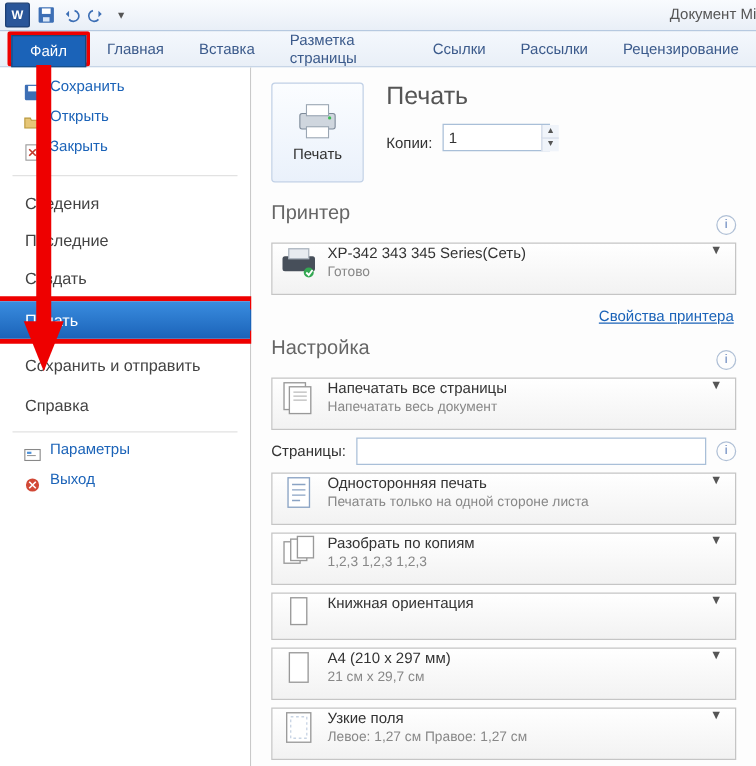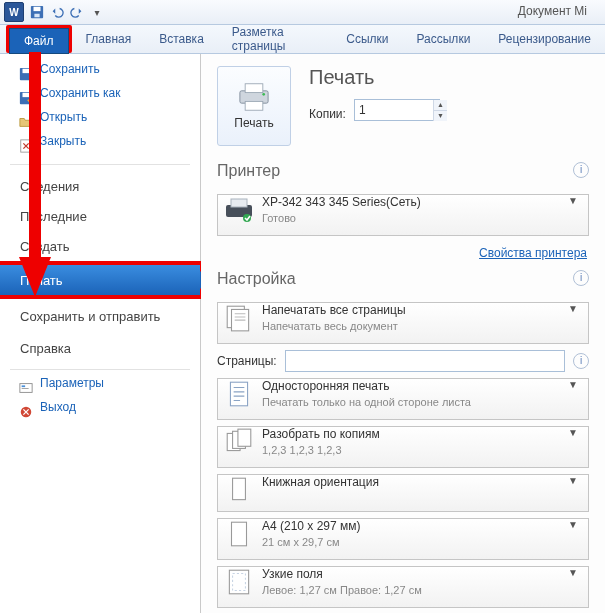--- a/index.html
+++ b/index.html
@@ -33,21 +33,21 @@
     margin-right: 4px;
   }
   .qat-icon {
     width: 18px; height: 18px;
     display: flex; align-items: center; justify-content: center;
     margin-right: 2px;
     color: #3b5998;
   }
   .qat-icon svg { width: 14px; height: 14px; }
   .titlebar .doc-title {
-    position: absolute; right: 18px; top: 4px;
+    position: absolute; right: 0; top: 4px;
     color: #555; font-size: 12px;
   }
 
   
   .ribbon-tabs {
     height: 28px;
     background: linear-gradient(to bottom, #f4f8fd, #e9eff7);
     border-bottom: 1px solid #b6c9e0;
     display: flex;
     align-items: stretch;
@@ -172,21 +172,21 @@
   }
   .spinner-btns div {
     height: 10px;
     border-left: 1px solid #cfd8e6;
     font-size: 7px; line-height: 10px; text-align: center;
     color: #555; background: #f0f4fa;
   }
   .spinner-btns div:first-child { border-bottom: 1px solid #cfd8e6; }
 
   .section-head {
-    display: flex; justify-content: space-between; align-items: flex-start;
+    display: flex; justify-content: space-between; align-items: flex-end;
     margin-top: 6px;
   }
   .info-icon {
     width: 14px; height: 14px; border: 1px solid #b0c0d6; border-radius: 50%;
     color: #5b7db8; font-size: 10px; line-height: 13px; text-align: center;
     cursor: pointer;
   }
   .dropdown {
     border: 1px solid #c5c5c5;
     background: linear-gradient(to bottom, #fff, #f2f2f2);
@@ -288,30 +288,20 @@
           <svg viewBox="0 0 16 16">
               <rect x="1" y="1" width="14" height="14" rx="1" fill="#3d6fb5"></rect>
               <rect x="4" y="2" width="8" height="5" fill="#fff"></rect>
             </svg>
         </span>
         <span>Сохранить</span>
       </div>
       <div class="bs-item">
         <span class="mini-icon">
           <svg viewBox="0 0 16 16">
-              <rect x="1" y="1" width="14" height="14" rx="1" fill="#3d6fb5"></rect>
-              <rect x="4" y="2" width="8" height="5" fill="#fff"></rect>
-              <path d="M10 10l3 3" stroke="#e6a23c" stroke-width="2"></path>
-            </svg>
-        </span>
-        <span>Сохранить как</span>
-      </div>
-      <div class="bs-item">
-        <span class="mini-icon">
-          <svg viewBox="0 0 16 16">
               <path d="M1 4h5l1 2h8v7H1z" fill="#e6c677" stroke="#b8973a"></path>
             </svg>
         </span>
         <span>Открыть</span>
       </div>
       <div class="bs-item">
         <span class="mini-icon">
           <svg viewBox="0 0 16 16">
               <rect x="2" y="1" width="10" height="14" fill="#fff" stroke="#999"></rect>
               <path d="M5 5l6 6M11 5l-6 6" stroke="#c0392b" stroke-width="1.5"></path>

